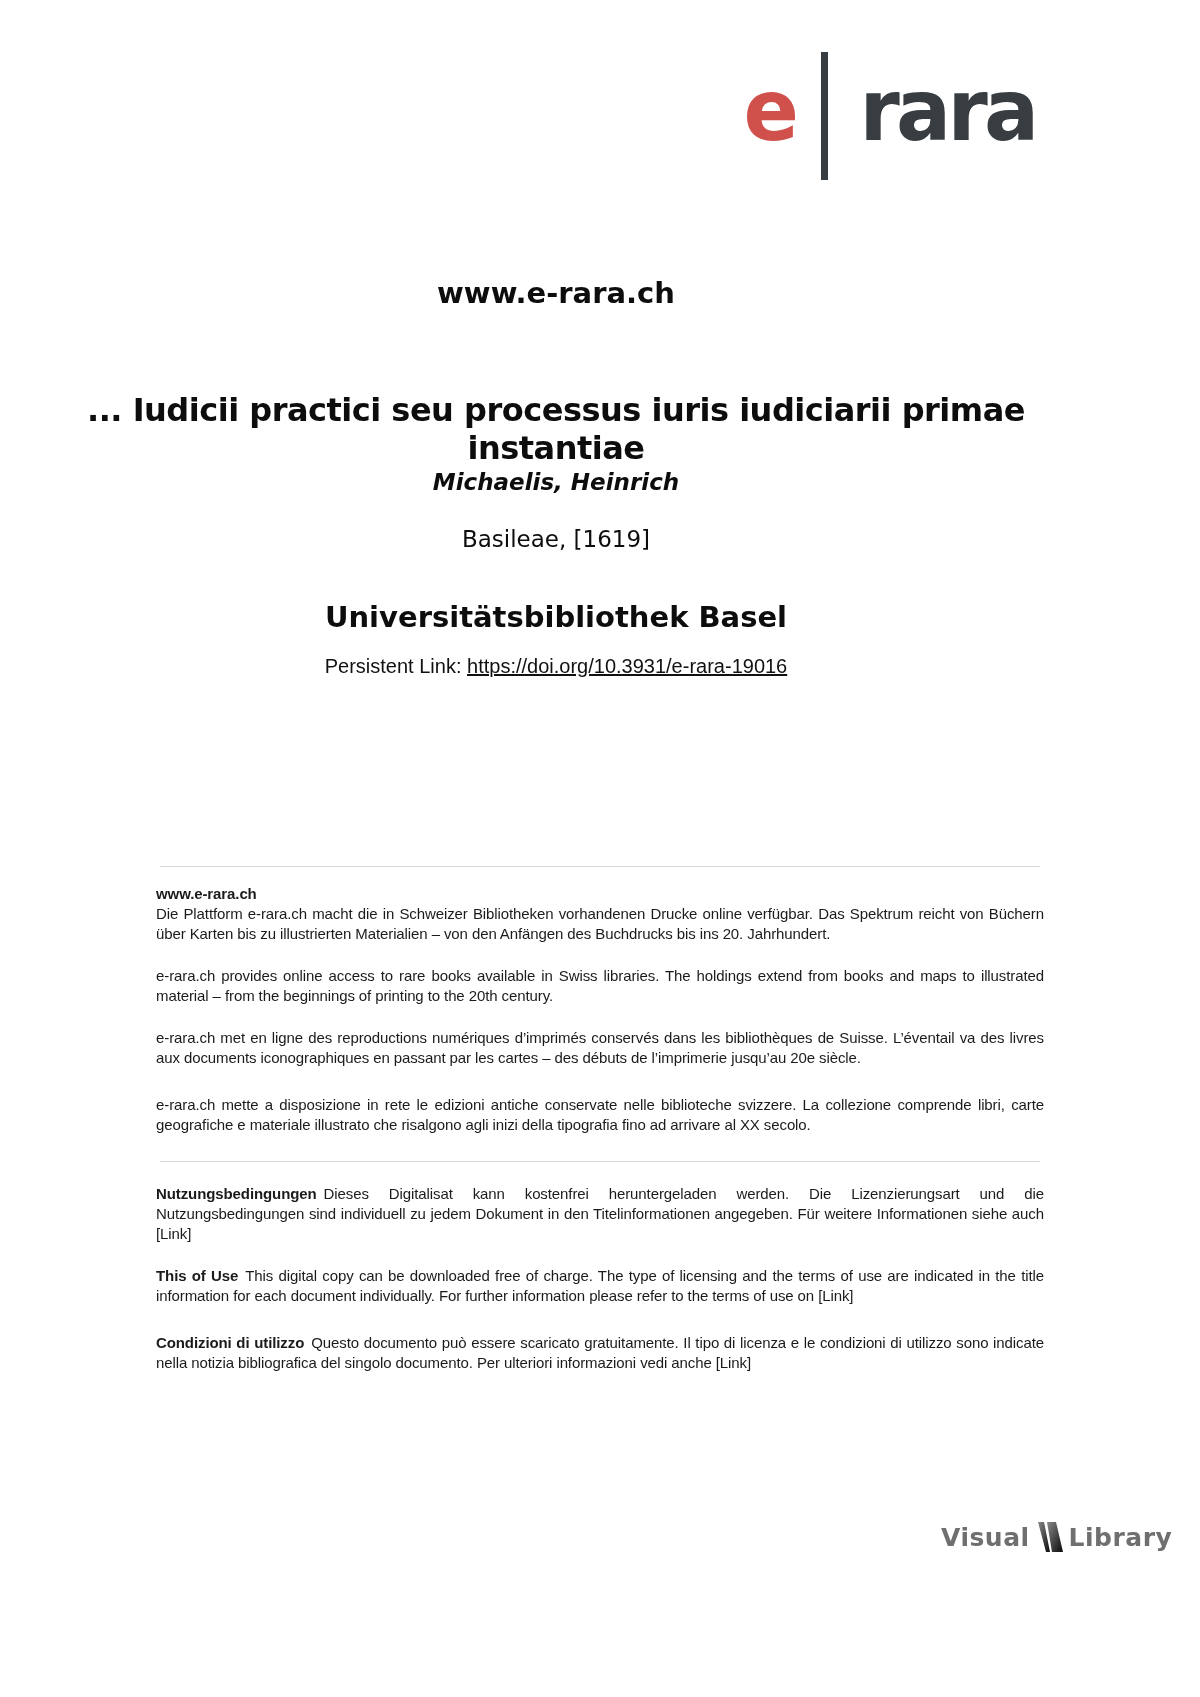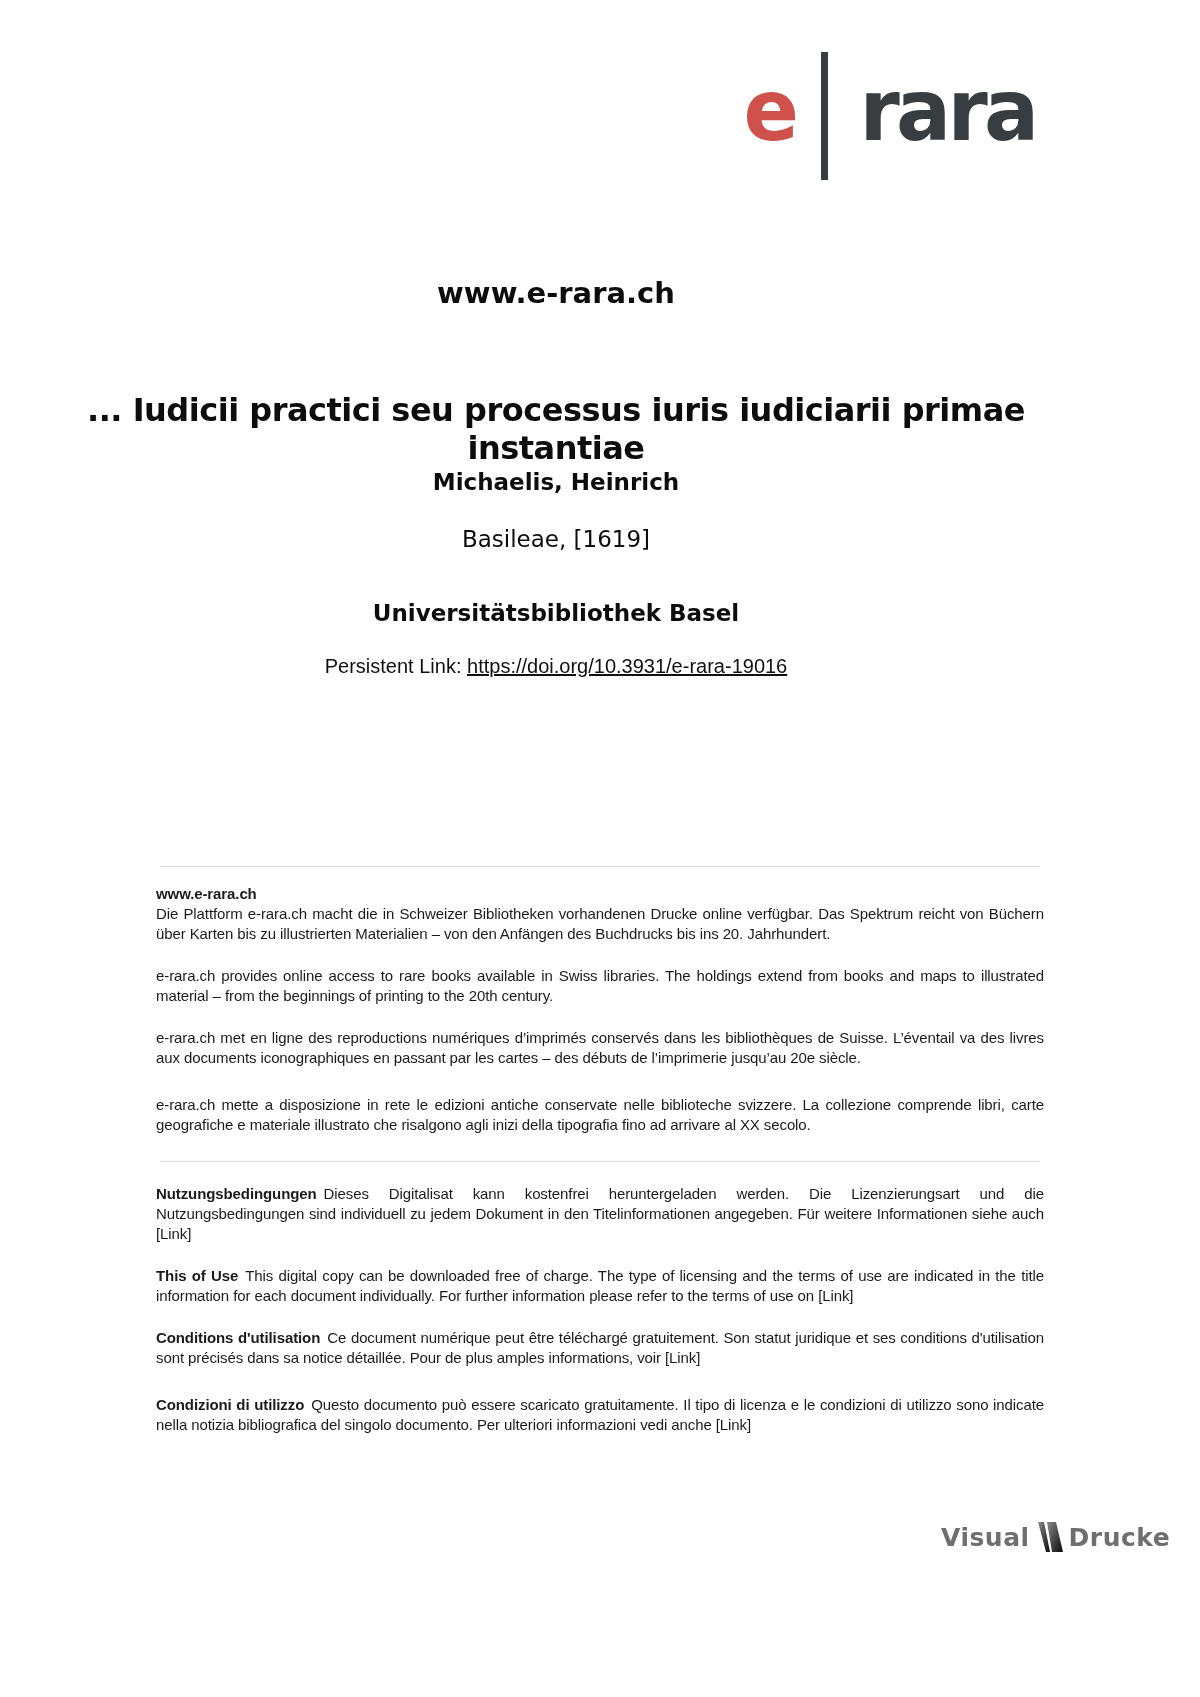--- a/index.html
+++ b/index.html
@@ -50,23 +50,23 @@
   .center-col {
     position: absolute;
     left: 0;
     width: 1112px;
     text-align: center;
     font-family: "DejaVu Sans", sans-serif;
     color: #0d0d0d;
   }
   .site-heading   { top: 276px; font-size: 29px; font-weight: bold; }
   .doc-title      { top: 391px; font-size: 32px; font-weight: bold; letter-spacing: -0.5px; }
-  .doc-author     { top: 469px; font-size: 23px; font-weight: bold; }
+  .doc-author     { top: 469px; font-size: 23px; font-weight: bold; font-style: italic; }
   .doc-imprint    { top: 526px; font-size: 23px; font-weight: normal; }
-  .holding-lib    { top: 600px; font-size: 23px; font-weight: bold; }
+  .holding-lib    { top: 600px; font-size: 29px; font-weight: bold; }
   .plink-line {
     top: 655px;
     font-size: 20px;
     font-family: "Liberation Sans", sans-serif;
     font-weight: normal;
     color: #111;
   }
   .plink-line a { color: #111; text-decoration: underline; }
 
   
@@ -158,35 +158,32 @@
   <div class="divider divider-2"></div>
 
   <div class="text-block terms-block">
     <p>
       <strong class="runin-label">Nutzungsbedingungen</strong><span>Dieses Digitalisat kann kostenfrei heruntergeladen werden. Die Lizenzierungsart und die Nutzungsbedingungen sind individuell zu jedem Dokument in den Titelinformationen angegeben. Für weitere Informationen siehe auch [Link]</span>
     </p>
     <p>
       <strong class="runin-label">This of Use</strong><span>This digital copy can be downloaded free of charge. The type of licensing and the terms of use are indicated in the title information for each document individually. For further information please refer to the terms of use on [Link]</span>
     </p>
     <p>
-      <strong class="runin-label">Conditions d'utilisation</strong><span>Ce document numérique peut être téléchargé gratuitement. Son statut juridique et ses conditions d'utilisation sont précisés dans sa notice détaillée. Pour de plus amples informations, voir [Link]</span>
-    </p>
-    <p>
       <strong class="runin-label">Condizioni di utilizzo</strong><span>Questo documento può essere scaricato gratuitamente. Il tipo di licenza e le condizioni di utilizzo sono indicate nella notizia bibliografica del singolo documento. Per ulteriori informazioni vedi anche [Link]</span>
     </p>
   </div>
 
   <div class="vl-logo" style="color:#6f6f6f">
     <span>Visual</span>
     <svg class="vl-mark" width="27" height="30" viewBox="0 0 27 30">
       <defs>
         <linearGradient id="vlg" x1="0" y1="0" x2="1" y2="1">
           <stop offset="0" stop-color="#8a8a8a"></stop>
           <stop offset="1" stop-color="#0a0a0a"></stop>
         </linearGradient>
       </defs>
       <polygon points="1,0 7,0 13,30 9,30" fill="url(#vlg)"></polygon>
       <polygon points="10,0 19,0 26,30 15,30" fill="url(#vlg)"></polygon>
     </svg>
-    <span>Drucke</span>
+    <span>Library</span>
   </div>
 
 </div>
 
 </body></html>

